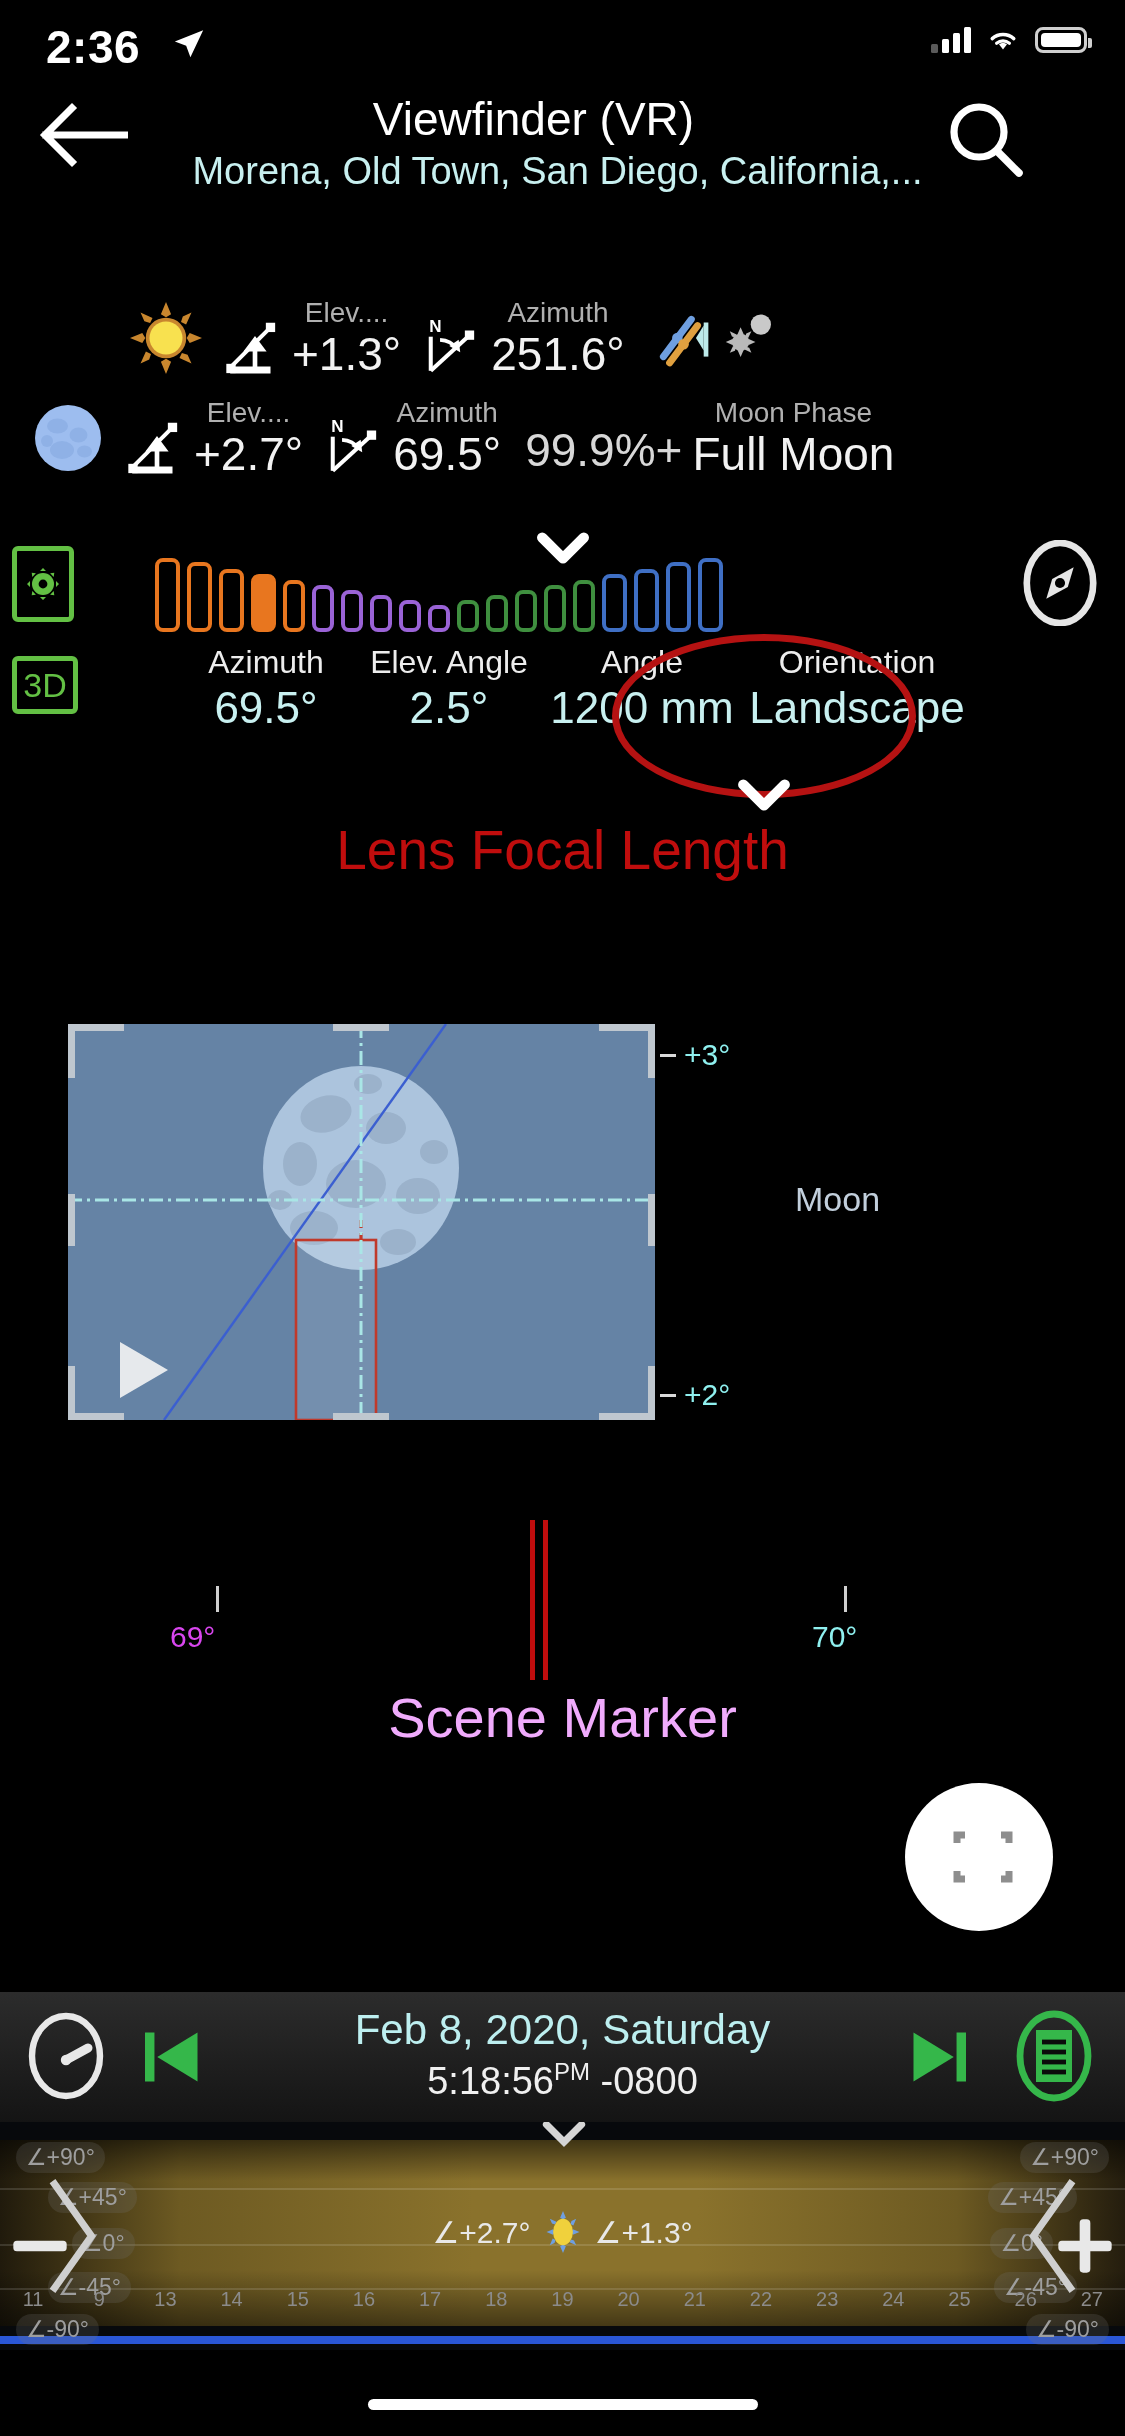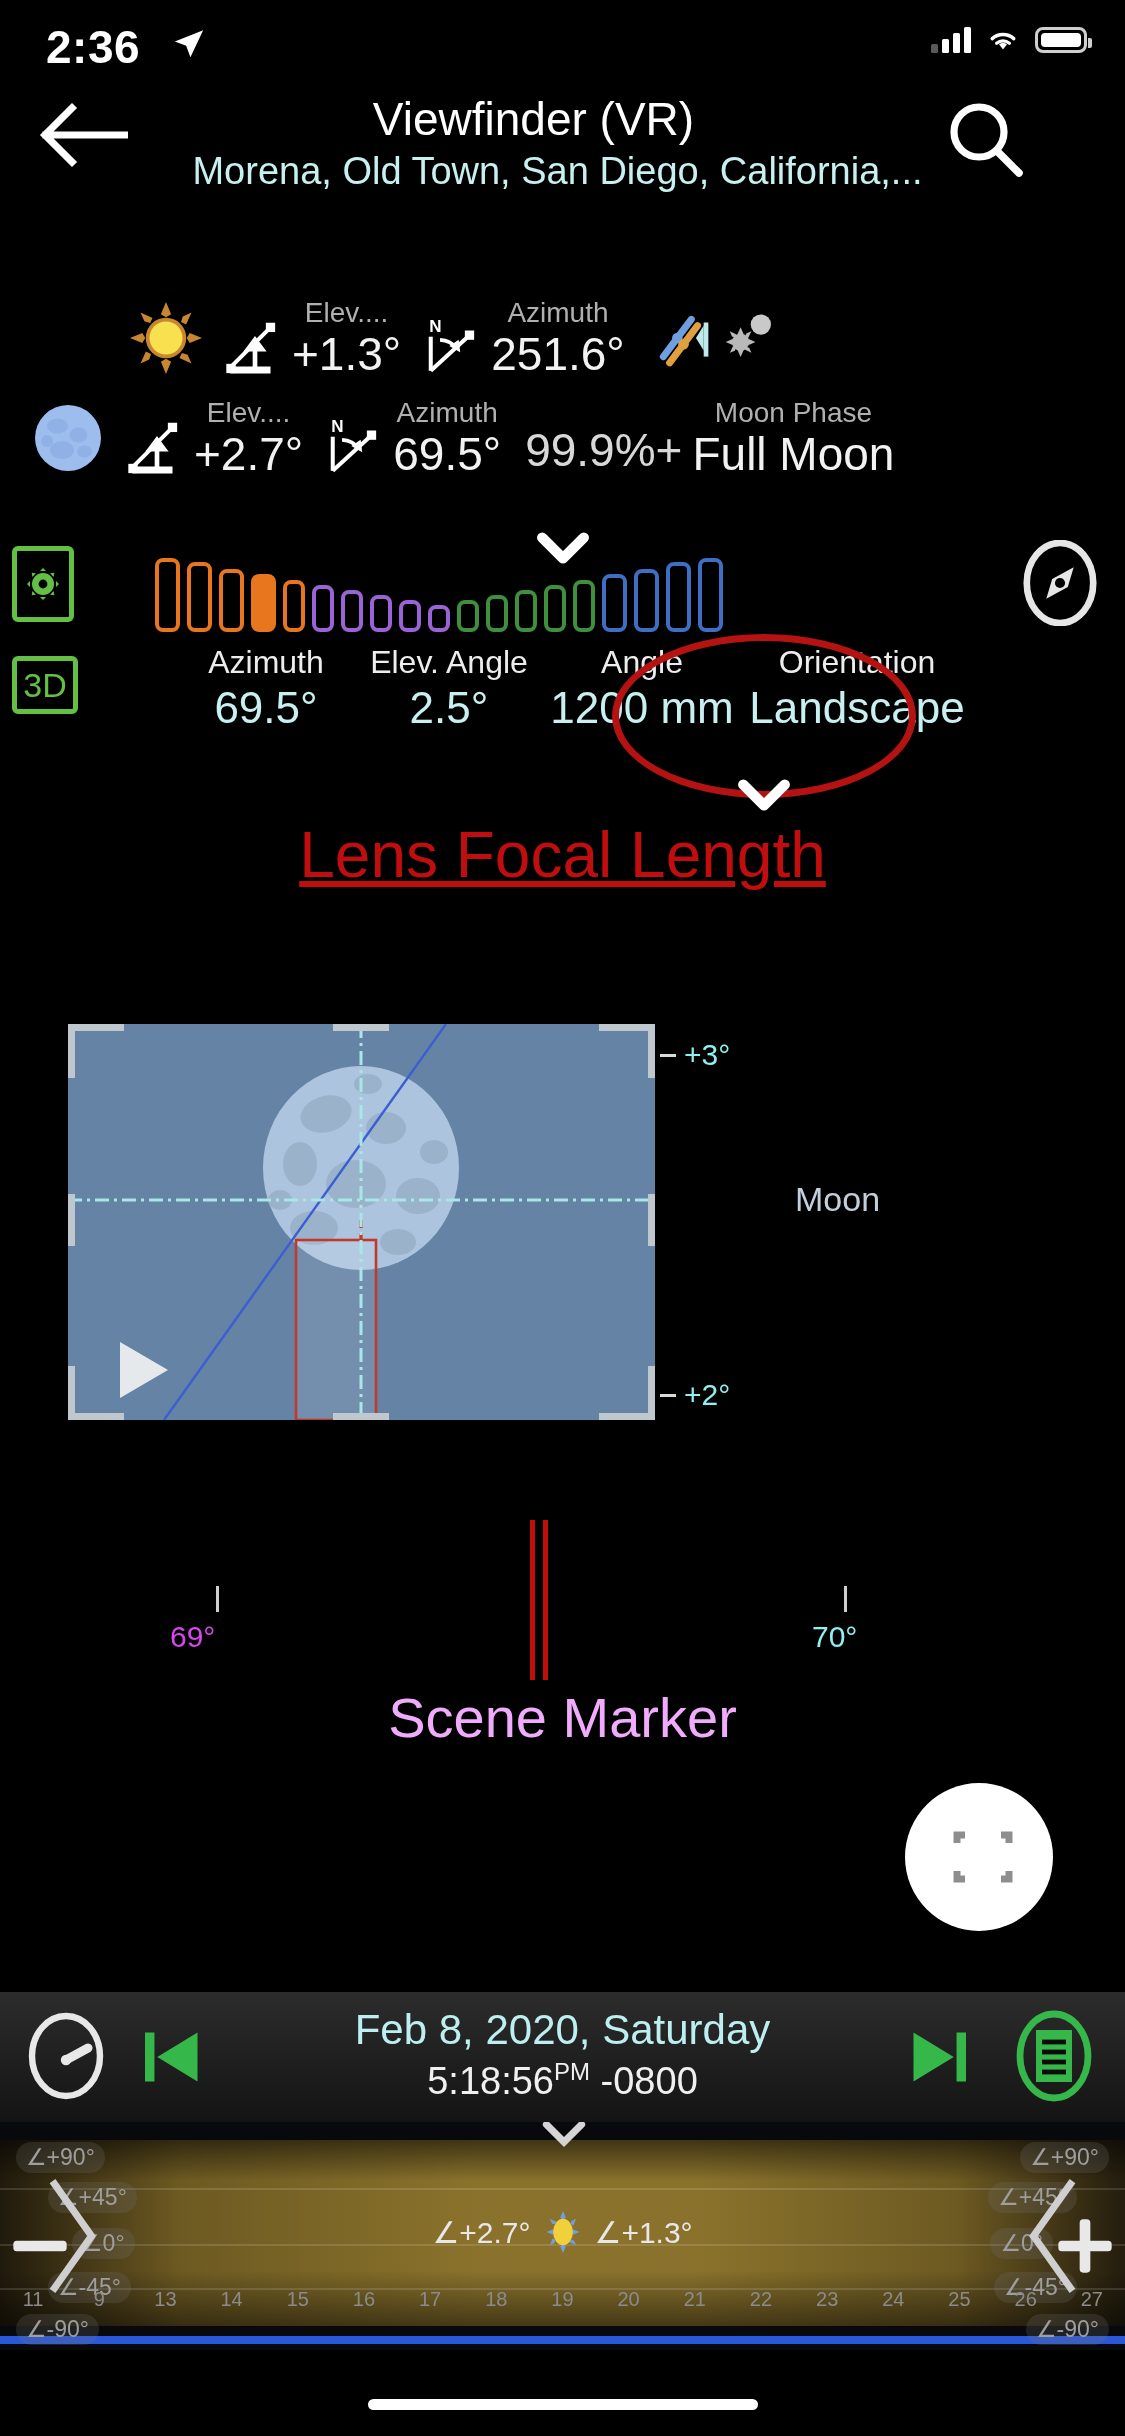--- a/index.html
+++ b/index.html
@@ -60,21 +60,21 @@
   #readout-cols { position:absolute; left:176px; top:0; display:flex; align-items:flex-start; gap:0; }
   .rcol { display:flex; flex-direction:column; align-items:center; line-height:1; }
   .rcol .cap { font-size:32px; color:#ededed; margin-bottom:8px; white-space:nowrap; }
   .rcol .val { font-size:44px; color:#c8f0f0; white-space:nowrap; }
   #rc-az { width:180px; }
   #rc-ev { width:186px; }
   #rc-fo { width:200px; }
   #rc-or { width:230px; }
   #focal-ellipse { position:absolute; left:612px; top:-12px; width:304px; height:164px; border:7px solid #b51212; border-radius:50%; }
   #focal-chevron { position:absolute; left:738px; top:130px; width:52px; height:38px; }
-  #annot-focal { position:absolute; top:818px; left:0; width:1125px; text-align:center; font-size:64px; color:#c00d0d;text-decoration:underline; }
+  #annot-focal { position:absolute; top:818px; left:0; width:1125px; text-align:center; font-size:55px; color:#c00d0d; }
 
   #scene { position:absolute; left:68px; top:624px; width:587px; height:396px; }
 
   #axis-right-3 { position:absolute; left:660px; top:1035px; width:130px; height:40px; display:flex; align-items:center; gap:8px;}
   #axis-right-2 { position:absolute; left:660px; top:1375px; width:130px; height:40px; display:flex; align-items:center; gap:8px;}
   .tickmark-h { width:16px; height:3px; background:#d9d9d9; }
   .axis-lbl { font-size:30px; color:#8ff0ef; }
   #axis-b-69 { position:absolute; left:170px; top:1620px; font-size:30px; color:#d946ef; }
   #axis-b-70 { position:absolute; left:812px; top:1620px; font-size:30px; color:#8ff0ef; }
   #annot-scene { position:absolute; top:1685px; left:0; width:1125px; text-align:center; font-size:56px; color:#f0abfc; }

